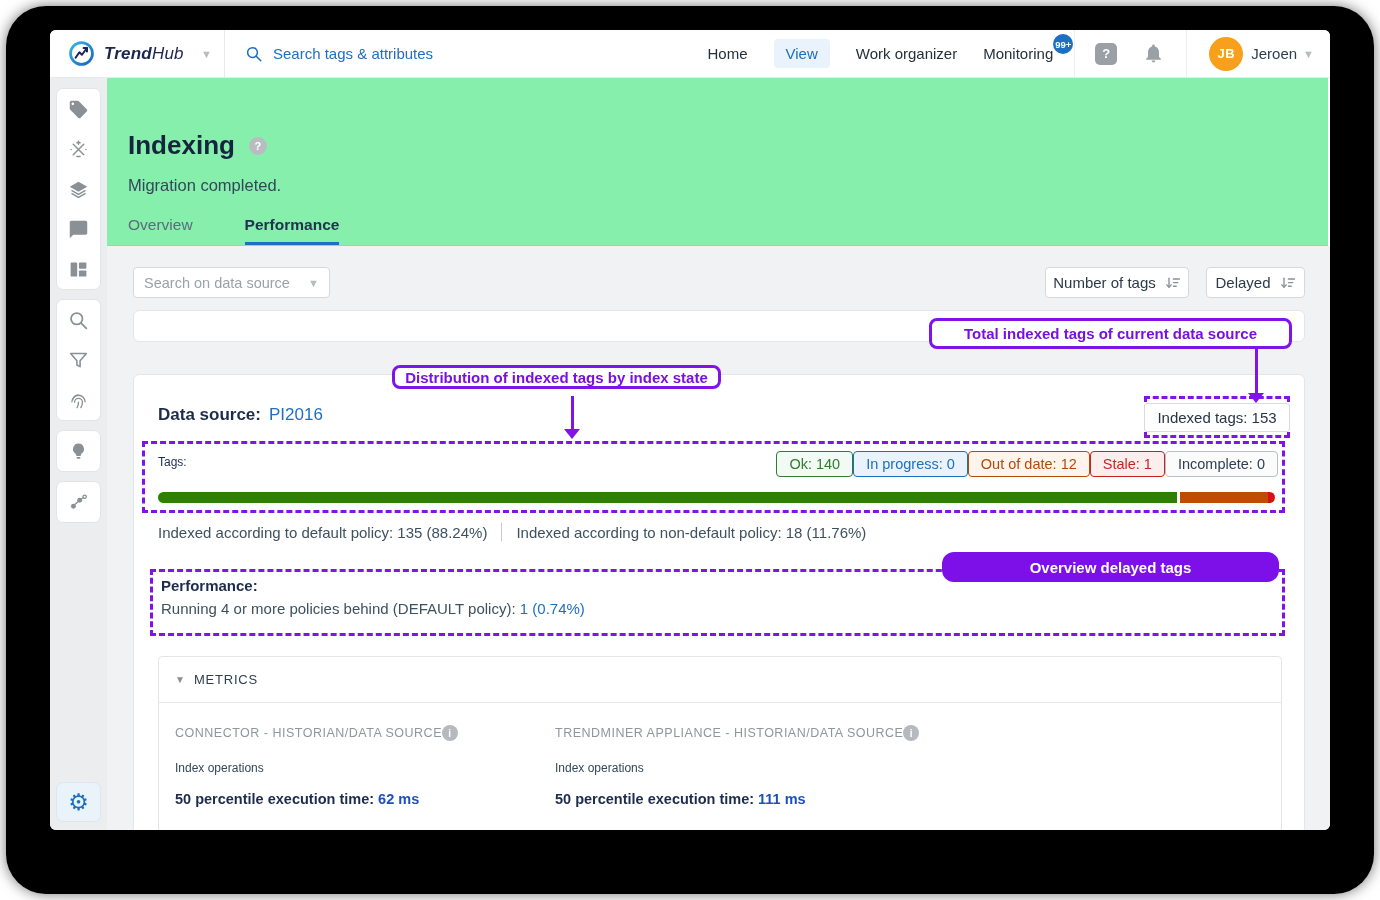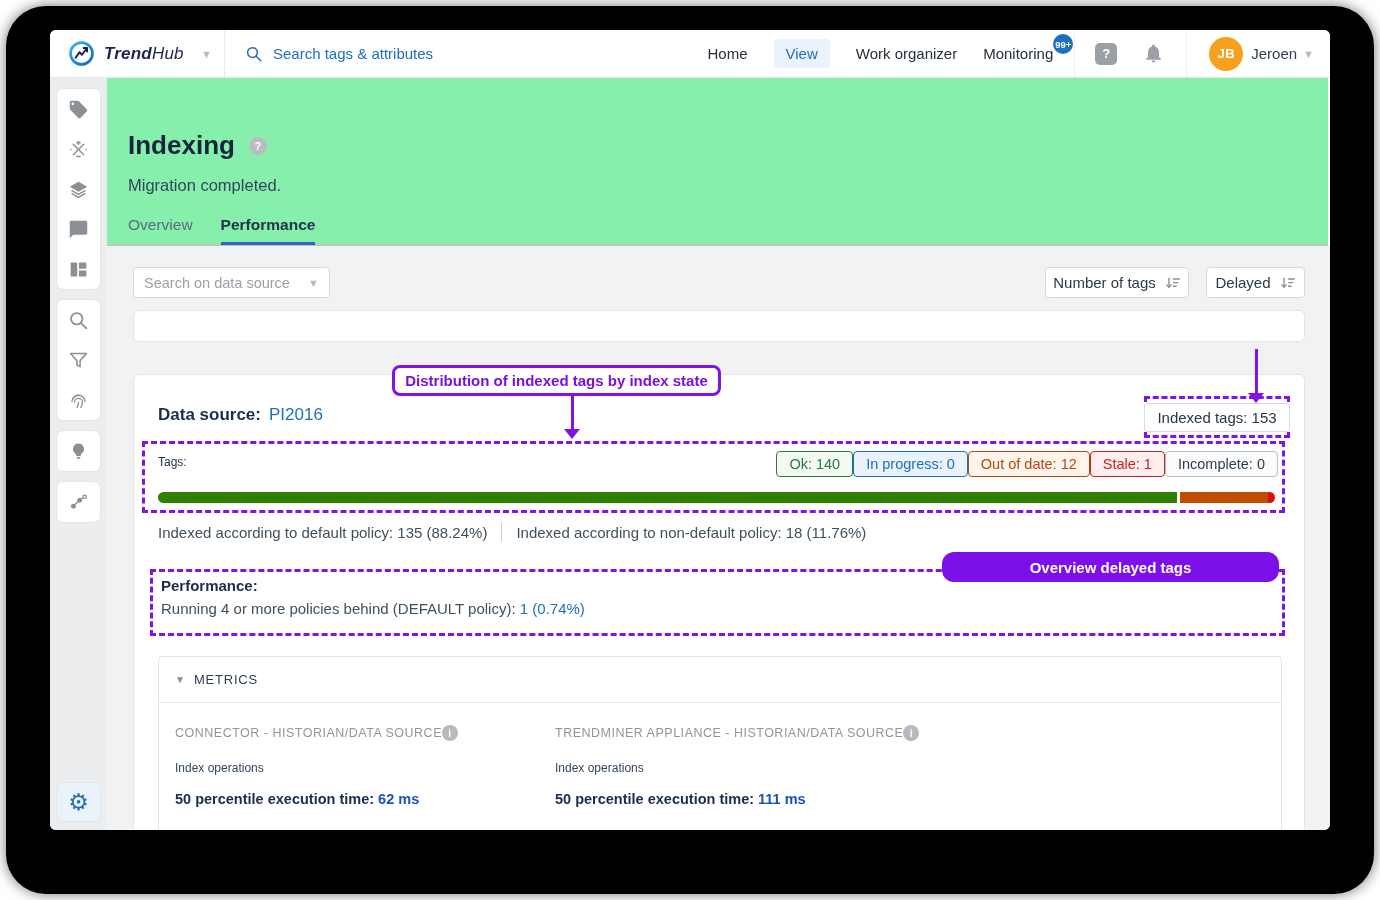--- a/index.html
+++ b/index.html
@@ -33,21 +33,21 @@
   .sb-group { width:45px; margin:0 auto 9px auto; background:#fff; border:1px solid #e2e4e6; border-radius:7px; overflow:hidden; }
   .sb-group:first-child { margin-top:10px; }
   .sb-btn { width:100%; height:40px; display:flex; align-items:center; justify-content:center; }
   .sb-settings { position:absolute; left:6px; bottom:8px; width:45px; height:40px; background:#eaf2fa; border:1px solid #dfe6ec; border-radius:7px; display:flex; align-items:center; justify-content:center; color:#1d6fc2; font-size:23px; }
 
   
   .header { position:absolute; left:55px; top:48px; width:1223px; height:168px; background:#86efac; border-bottom:1px solid #fca5a5; z-index:10; }
   .page-title { position:absolute; left:23px; top:52px; font-size:26px; font-weight:600; color:#16243d; display:flex; align-items:center; gap:14px; }
   .q-circle { width:18px; height:18px; border-radius:50%; background:#b9bdc2; color:#fff; font-size:11px; font-weight:700; display:flex; align-items:center; justify-content:center; }
   .page-sub { position:absolute; left:23px; top:98px; font-size:16.5px; color:#33475b; }
-  .tabs { position:absolute; left:23px; bottom:0; display:flex; gap:28px; }
+  .tabs { position:absolute; left:23px; bottom:0; display:flex; gap:52px; }
   .tab { font-size:15.5px; color:#5c6b7a; padding-bottom:11px; }
   .tab.active { color:#22334f; font-weight:700; border-bottom:3px solid #1d6fc2; padding-bottom:8px; }
 
   
   .content { position:absolute; left:57px; top:216px; width:1223px; height:584px; background:#f1f2f4; overflow:hidden; }
   .ds-dropdown { position:absolute; left:26px; top:21px; width:197px; height:31px; background:#fff; border:1px solid #d6d9dc; border-radius:4px; display:flex; align-items:center; justify-content:space-between; padding:0 10px; font-size:14.5px; color:#9aa1a9; }
   .sort-btn { position:absolute; top:21px; height:31px; background:#fff; border:1px solid #d6d9dc; border-radius:4px; display:flex; align-items:center; justify-content:center; gap:9px; font-size:15px; color:#2b3a49; }
   .strip { position:absolute; left:26px; top:64px; width:1172px; height:32px; background:#fff; border:1px solid #e3e5e8; border-radius:6px; }
 
   .callout { border:3px solid #8013e8; background:#fff; border-radius:8px; color:#7a10e0; font-weight:700; font-size:15px; display:flex; align-items:center; justify-content:center; z-index:12; }
@@ -253,36 +253,37 @@
           <line x1="5" y1="2" x2="5" y2="13"></line>
             <polyline points="2.3,10.3 5,13.3 7.7,10.3"></polyline>
           <line x1="10.5" y1="3" x2="18" y2="3"></line>
             <line x1="10.5" y1="7.5" x2="16" y2="7.5"></line>
             <line x1="10.5" y1="12" x2="14" y2="12"></line>
         </svg>
       </div>
 
       <div class="strip"></div>
 
+      <div class="callout" style="position:absolute;left:822px;top:72px;width:363px;height:31px;">Total indexed tags of current data source</div>
       <div class="arrow" style="left:1141px;top:103px;height:54px;">
         <div class="line" style="height:44px;"></div>
         <div class="head" style="top:44px;"></div>
       </div>
 
       <div class="card">
 
         <div class="ds-row">
           <span>Data source:</span><a class="ds-link">PI2016</a>
         </div>
 
         <div class="indexed-wrap">
           <div class="indexed-box">Indexed tags: 153</div>
         </div>
 
-        <div class="callout" style="position:absolute;left:258px;top:-10px;width:329px;height:31px;">Distribution of indexed tags by index state</div>
+        <div class="callout" style="position:absolute;left:258px;top:-10px;width:329px;height:24px;">Distribution of indexed tags by index state</div>
         <div class="arrow" style="left:430px;top:21px;height:42px;">
           <div class="line" style="height:33px;"></div>
           <div class="head" style="top:33px;"></div>
         </div>
 
         <div class="tags-rect">
           <span class="tags-label">Tags:</span>
           <div class="badges">
             <span class="badge" style="color: rgb(46, 125, 50); border-color: rgb(46, 125, 50); background: rgb(243, 250, 243);">Ok: 140</span>
             <span class="badge" style="color: rgb(29, 111, 194); border-color: rgb(29, 111, 194); background: rgb(234, 242, 251);">In progress: 0</span>

